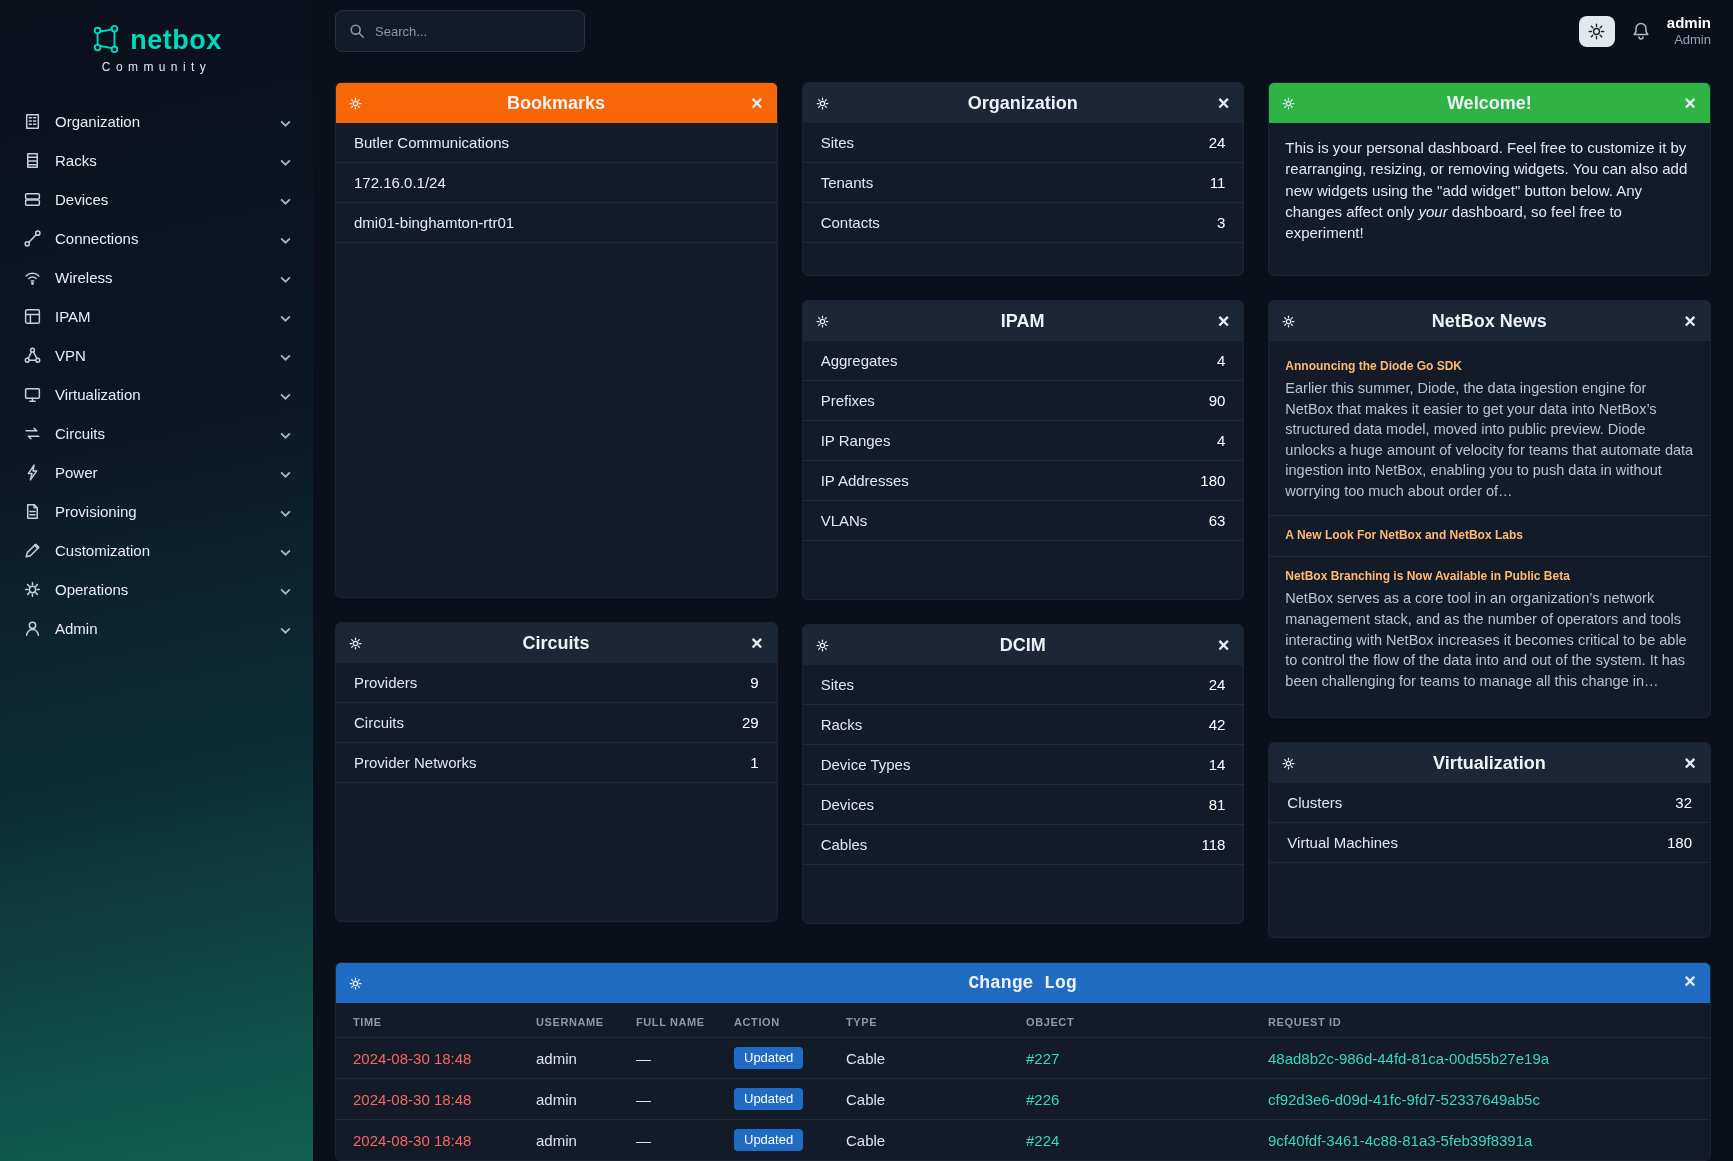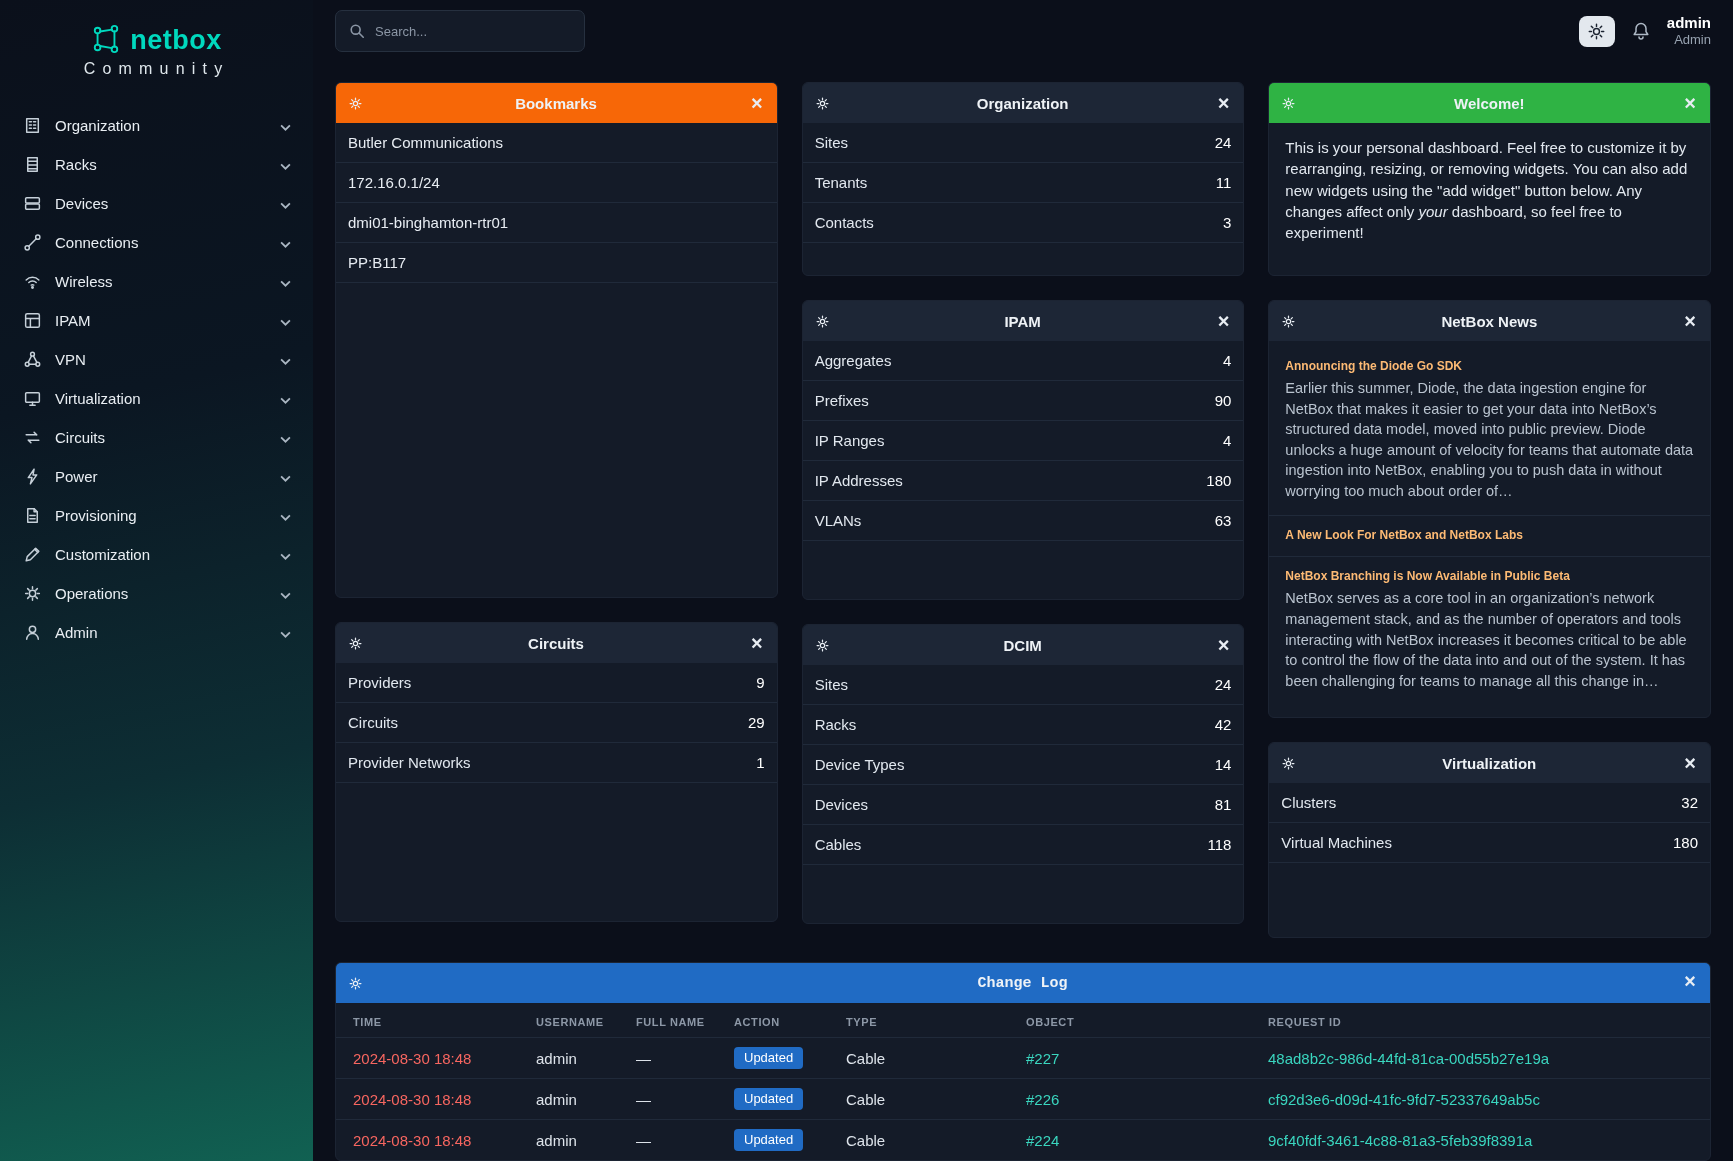--- a/index.html
+++ b/index.html
@@ -13,21 +13,21 @@
 
   
   .sidebar {
     width:313px; flex:none; height:100%;
     background:linear-gradient(168deg,#0b101b 0%,#0b1622 34%,#0d2e34 66%,#116152 100%);
     padding-top:24px;
   }
   .brand { text-align:center; margin-bottom:28px; }
   .brand-row { display:flex; align-items:center; justify-content:center; gap:9px; }
   .brand-name { font-size:27px; font-weight:700; color:#00d9be; letter-spacing:0.5px; }
-  .brand-sub { margin-top:3px; font-size:16px; letter-spacing:0.45em; color:#dfe7ec; }
+  .brand-sub { margin-top:3px; font-size:12px; letter-spacing:0.45em; color:#dfe7ec; }
   .nav { display:flex; flex-direction:column; }
   .nav-item {
     height:39px; display:flex; align-items:center; gap:13px;
     padding:0 22px; cursor:pointer; color:#e9eef3;
   }
   .nav-icon { width:20px; height:20px; flex:none; color:#c6d0d9; display:flex; align-items:center; justify-content:center; }
   .nav-icon svg { width:19px; height:19px; stroke:currentColor; fill:none; stroke-width:1.4; stroke-linecap:round; stroke-linejoin:round; }
   .nav-label { flex:1; font-size:15px; }
   .nav-chev svg { width:11px; height:7px; stroke:#aab6c2; fill:none; stroke-width:1.6; }
 
@@ -62,28 +62,28 @@
   .col { display:flex; flex-direction:column; gap:24px; min-width:0; }
 
   .card { background:#141b28; border-radius:6px; overflow:hidden; border:1px solid #1c2433; }
   .card-head {
     height:40px; display:flex; align-items:center; padding:0 12px;
     background:#1d2636; color:#eef2f6; font-weight:600;
   }
   .card-head.orange { background:#f76707; }
   .card-head.green  { background:#2fb344; }
   .card-head.blue   { background:#206bc4;font-family:Liberation Mono, monospace; }
-  .card-title { flex:1; text-align:center; font-size:15px; }
+  .card-title { flex:1; text-align:center; font-size:18px; }
   .head-gear { cursor:pointer; display:flex; }
   .head-gear svg { width:15px; height:15px; stroke:#e8edf3; fill:none; stroke-width:1.5; stroke-linecap:round; }
   .head-close { cursor:pointer; color:#e8edf3; font-size:20px; line-height:1; padding:0 2px; }
 
   .stat-row, .bm-row {
     display:flex; justify-content:space-between; align-items:center;
-    padding:0 12px; height:40px; border-bottom:1px solid #202a3a; cursor:pointer;
+    padding:0 18px; height:40px; border-bottom:1px solid #202a3a; cursor:pointer;
   }
   .stat-label { color:#e2e8ef; }
   .stat-value { color:#ffffff; font-weight:500; }
   .bm-row { justify-content:flex-start; color:#e8edf3; }
 
   .welcome-body { padding:14px 16px 18px; color:#e2e8ef; line-height:1.42; font-size:15px; }
   .welcome-body em { font-style:italic; }
 
   .news-body { padding:6px 0 0; }
   .news-item { padding:12px 16px 14px; }
@@ -353,23 +353,20 @@
             </div>
 
             <div class="bm-row">
               <span>172.16.0.1/24</span>
             </div>
 
             <div class="bm-row">
               <span>dmi01-binghamton-rtr01</span>
             </div>
 
-            <div class="bm-row">
-              <span>PP:B117</span>
-            </div>
           </div>
       </section>
 
       <section class="card" style="min-height:300px">
         <header class="card-head">
           <span class="head-gear">
               <svg viewBox="0 0 18 18">
                 <circle cx="9" cy="9" r="2.6"></circle>
                 <path d="M9 2.5v2M9 13.5v2M2.5 9h2M13.5 9h2M4.4 4.4l1.4 1.4M12.2 12.2l1.4 1.4M13.6 4.4l-1.4 1.4M5.8 12.2l-1.4 1.4"></path>
               </svg>

